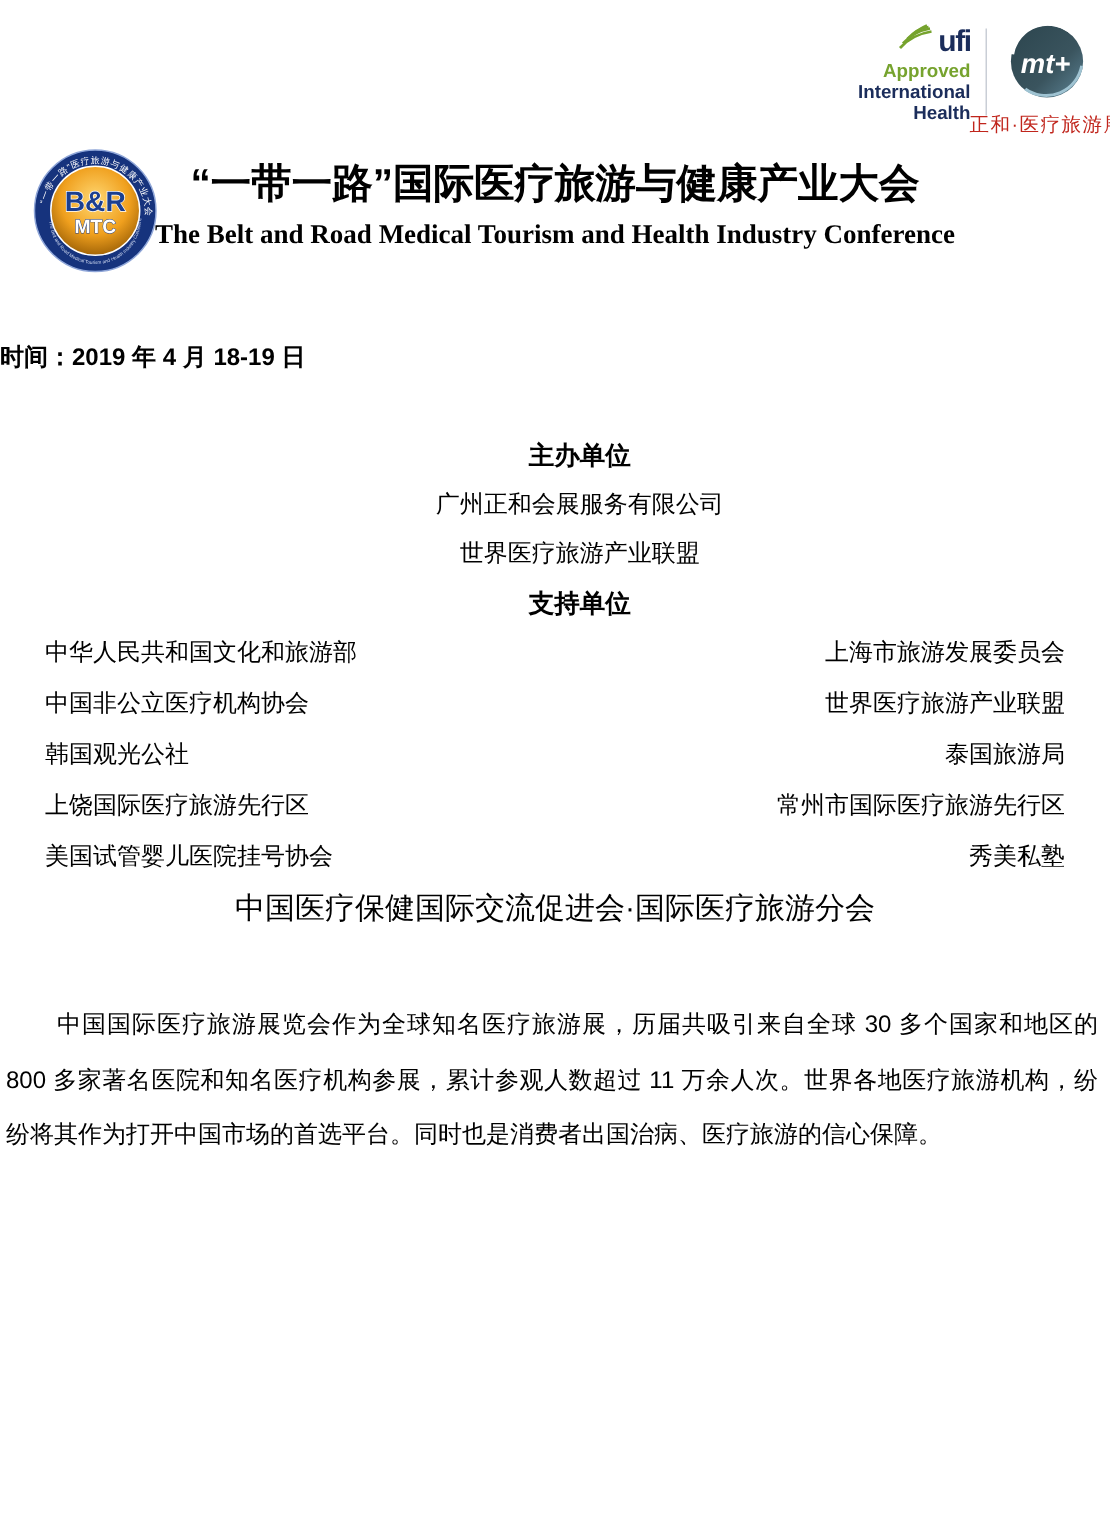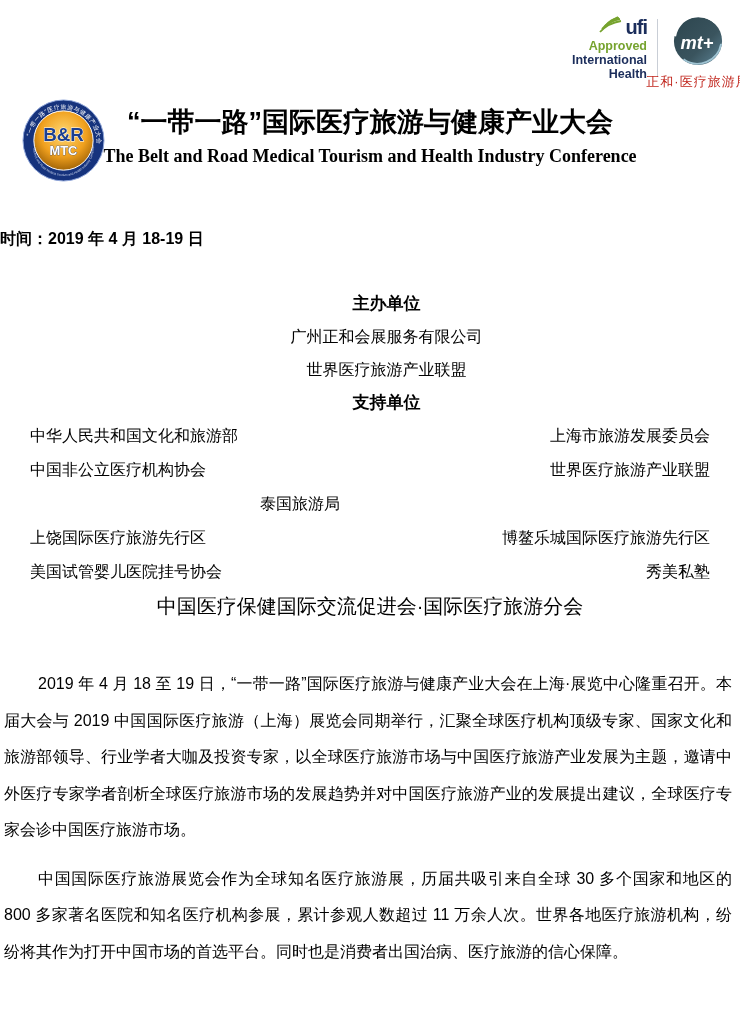--- a/index.html
+++ b/index.html
@@ -133,29 +133,29 @@
 <div class="sup-table">
   <div class="sup-row">
     <div class="sup-left">中华人民共和国文化和旅游部</div>
     <div class="sup-right">上海市旅游发展委员会</div>
   </div>
   <div class="sup-row">
     <div class="sup-left">中国非公立医疗机构协会</div>
     <div class="sup-right">世界医疗旅游产业联盟</div>
   </div>
   <div class="sup-row">
+    <div class="sup-left">韩国观光公社</div>
     <div class="sup-right">泰国旅游局</div>
   </div>
   <div class="sup-row">
     <div class="sup-left">上饶国际医疗旅游先行区</div>
-    <div class="sup-right">博鳌乐城国际医疗旅游先行区</div>
+    <div class="sup-right">常州市国际医疗旅游先行区</div>
   </div>
   <div class="sup-row">
     <div class="sup-left">美国试管婴儿医院挂号协会</div>
     <div class="sup-right">秀美私塾</div>
   </div>
 </div>
 <div class="sup-footer">中国医疗保健国际交流促进会·国际医疗旅游分会</div>
 
 <div class="body-text">
-  <p>2019 年 4 月 18 至 19 日，“一带一路”国际医疗旅游与健康产业大会在上海·展览中心隆重召开。本届大会与 2019 中国国际医疗旅游（上海）展览会同期举行，汇聚全球医疗机构顶级专家、国家文化和旅游部领导、行业学者大咖及投资专家，以全球医疗旅游市场与中国医疗旅游产业发展为主题，邀请中外医疗专家学者剖析全球医疗旅游市场的发展趋势并对中国医疗旅游产业的发展提出建议，全球医疗专家会诊中国医疗旅游市场。</p>
   <p>中国国际医疗旅游展览会作为全球知名医疗旅游展，历届共吸引来自全球 30 多个国家和地区的 800 多家著名医院和知名医疗机构参展，累计参观人数超过 11 万余人次。世界各地医疗旅游机构，纷纷将其作为打开中国市场的首选平台。同时也是消费者出国治病、医疗旅游的信心保障。</p>
 </div>
 
 </body></html>

